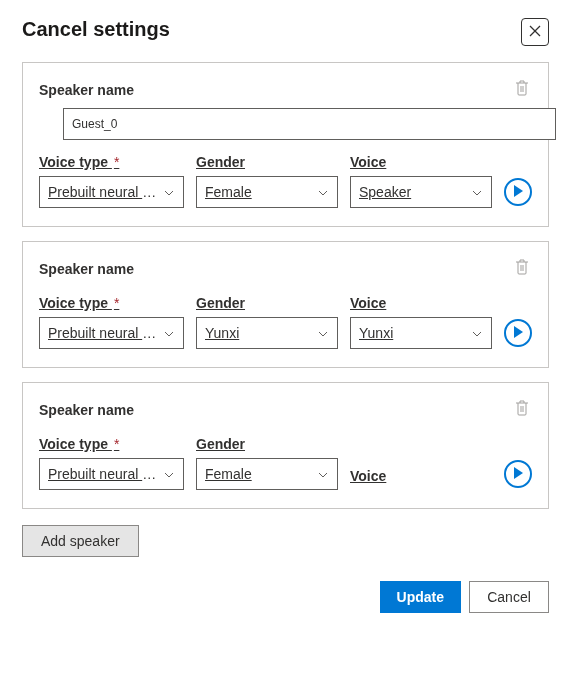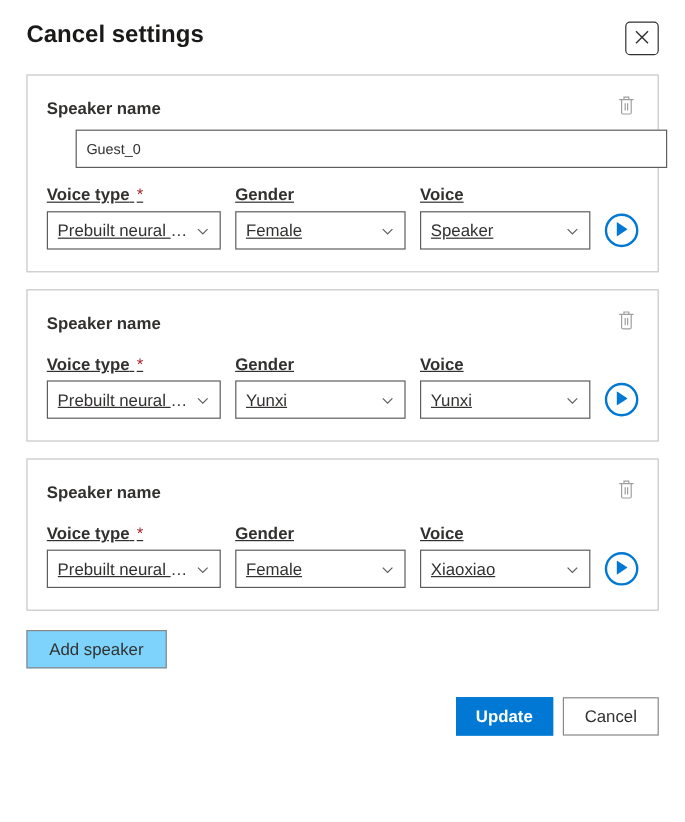--- a/index.html
+++ b/index.html
@@ -133,21 +133,21 @@
     display: flex;
     align-items: center;
     justify-content: center;
     cursor: pointer;
     padding: 0;
   }
   .play-btn svg { width: 10px; height: 12px; }
   .add-speaker-btn {
     height: 32px;
     border: 1px solid #8a8886;
-    background: #7dd3fc;
+    background: #e5e5e5;
     padding: 0 18px;
     font-size: 14px;
     font-family: inherit;
     cursor: pointer;
     color: #323130;
     margin-top: 2px;
   }
   .footer {
     display: flex;
     justify-content: flex-end;
@@ -320,26 +320,20 @@
         <span class="field-label">Gender</span>
         <div class="select">
           <span class="select-text">Female</span>
           <span class="chevron"><svg viewBox="0 0 12 12">
                 <polyline points="2,4 6,8 10,4" stroke-width="1"></polyline>
               </svg></span>
         </div>
       </div>
       <div class="col col-voice">
         <span class="field-label">Voice</span>
-        <div class="select">
-          <span class="select-text">Xiaoxiao</span>
-          <span class="chevron"><svg viewBox="0 0 12 12">
-                <polyline points="2,4 6,8 10,4" stroke-width="1"></polyline>
-              </svg></span>
-        </div>
       </div>
       <div class="col col-play">
         <button class="play-btn">
           <span><svg viewBox="0 0 10 12">
                 <polygon points="1,0 10,6 1,12" fill="#0078d4"></polygon>
               </svg></span>
         </button>
       </div>
     </div>
   </div>

